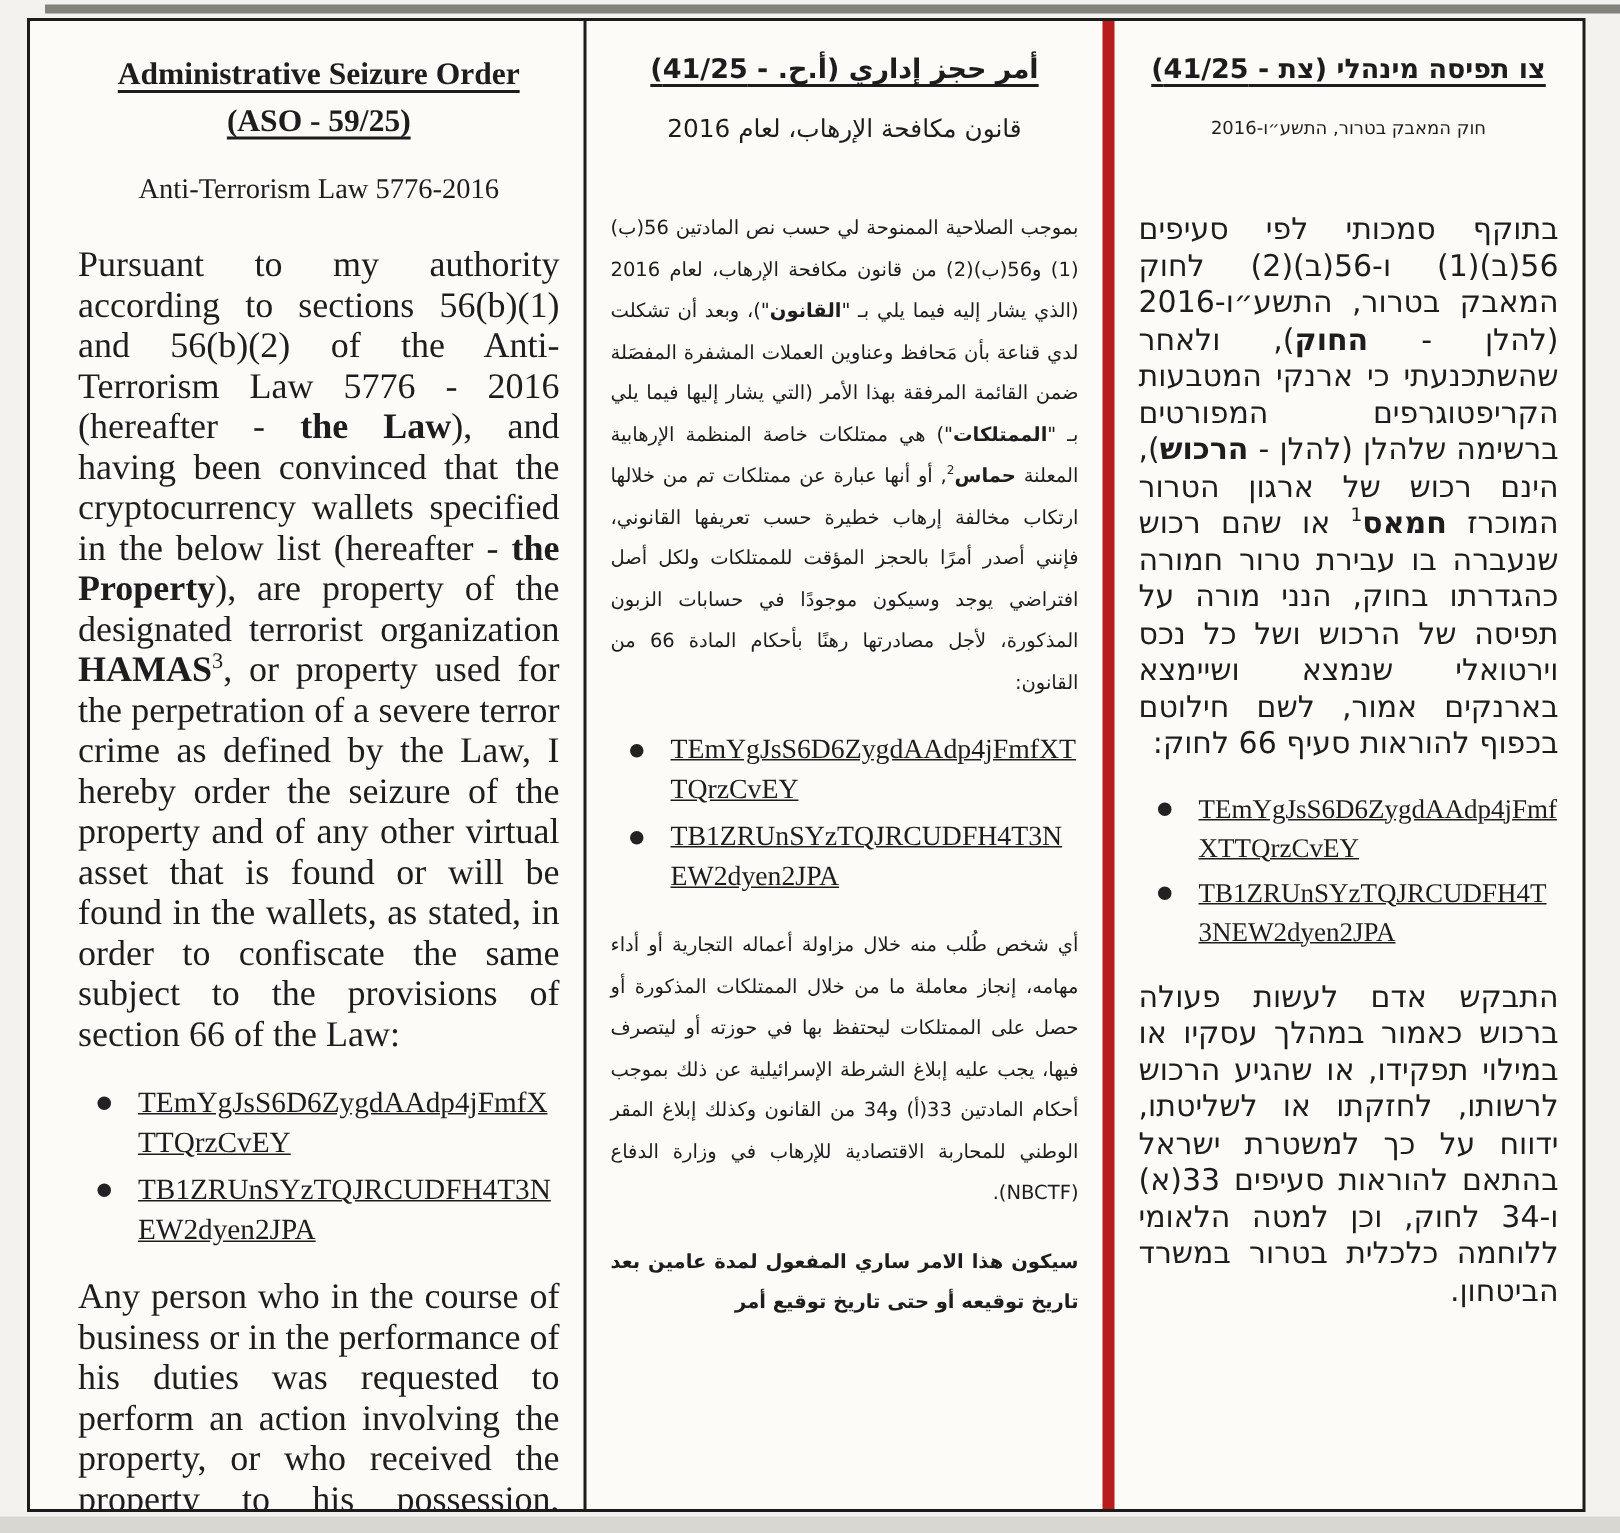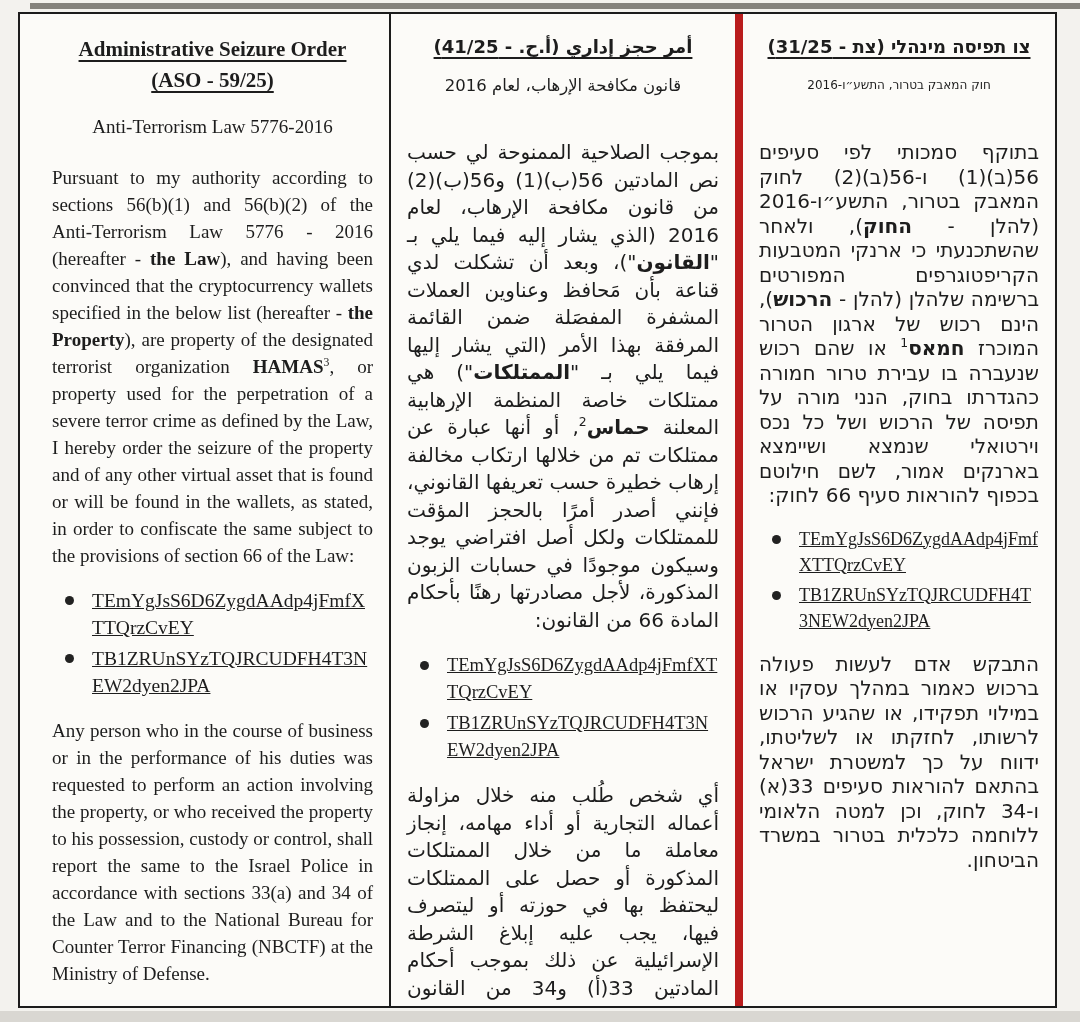--- a/index.html
+++ b/index.html
@@ -42,22 +42,22 @@
   .col-en .title{font-size:21px;line-height:31px;}
   .col-ar .title,.col-he .title{font-size:18px;line-height:26px;font-family:"DejaVu Sans",sans-serif;}
   .u{text-decoration:underline;text-decoration-thickness:2px;text-underline-offset:4px;}
   .subtitle{text-align:center;font-weight:normal;margin:0;}
   .col-en .subtitle{font-size:19px;margin-top:20px;margin-bottom:26px;}
   .col-ar .subtitle{font-size:16.5px;margin-top:16px;margin-bottom:44px;font-family:"DejaVu Sans",sans-serif;}
   .col-he .subtitle{font-size:12px;margin-top:18px;margin-bottom:48px;font-family:"DejaVu Sans",sans-serif;}
 
   
   .body{margin:0;text-align:justify;}
-  .col-en .body{font-size:19px;line-height:27px;}
-  .col-ar .body{font-size:20px;line-height:27.5px;font-family:"DejaVu Sans",sans-serif;}
+  .col-en .body{font-size:24px;line-height:27px;}
+  .col-ar .body{font-size:13px;line-height:27.5px;font-family:"DejaVu Sans",sans-serif;}
   .col-he .body{font-size:20px;line-height:24.5px;font-family:"DejaVu Sans",sans-serif;}
   .mt{margin-top:18px;}
   .bold{font-weight:bold;}
   sup{font-size:0.62em;line-height:0;}
 
   
   .wallets{
     list-style:none;margin:18px 0 18px 0;padding:0;
     direction:ltr;text-align:left;
     font-family:"Liberation Serif",serif;
@@ -116,21 +116,21 @@
           <span class="bullet"></span>
           <span class="addr">TB1ZRUnSYzTQJRCUDFH4T3NEW2dyen2JPA</span>
         </li>
     </ul>
 
     <p class="body">أي شخص طُلب منه خلال مزاولة أعماله التجارية أو أداء مهامه، إنجاز معاملة ما من خلال الممتلكات المذكورة أو حصل على الممتلكات ليحتفظ بها في حوزته أو ليتصرف فيها، يجب عليه إبلاغ الشرطة الإسرائيلية عن ذلك بموجب أحكام المادتين 33(أ) و34 من القانون وكذلك إبلاغ المقر الوطني للمحاربة الاقتصادية للإرهاب في وزارة الدفاع (NBCTF).</p>
     <p class="body bold mt">سيكون هذا الامر ساري المفعول لمدة عامين بعد تاريخ توقيعه أو حتى تاريخ توقيع أمر</p>
   </section>
 
   <section class="col col-he" dir="rtl">
-    <h1 class="title"><span class="u">צו תפיסה מינהלי (צת - 31/25)</span></h1>
+    <h1 class="title"><span class="u">צו תפיסה מינהלי (צת - 41/25)</span></h1>
     <h2 class="subtitle">חוק המאבק בטרור, התשע״ו-2016</h2>
 
     <p class="body"><span>בתוקף סמכותי לפי סעיפים 56(ב)(1) ו-56(ב)(2) לחוק המאבק בטרור, התשע״ו-2016 (להלן - </span><span class="bold">החוק</span><span>), ולאחר שהשתכנעתי כי ארנקי המטבעות הקריפטוגרפים המפורטים ברשימה שלהלן (להלן - </span><span class="bold">הרכוש</span><span>), הינם רכוש של ארגון הטרור המוכרז </span><span class="bold">חמאס</span><sup>1</sup><span> או שהם רכוש שנעברה בו עבירת טרור חמורה כהגדרתו בחוק, הנני מורה על תפיסה של הרכוש ושל כל נכס וירטואלי שנמצא ושיימצא בארנקים אמור, לשם חילוטם בכפוף להוראות סעיף 66 לחוק:</span></p>
 
     <ul class="wallets">
       <li class="wallet-item">
           <span class="bullet"></span>
           <span class="addr">TEmYgJsS6D6ZygdAAdp4jFmfXTTQrzCvEY</span>
         </li>
       <li class="wallet-item">

